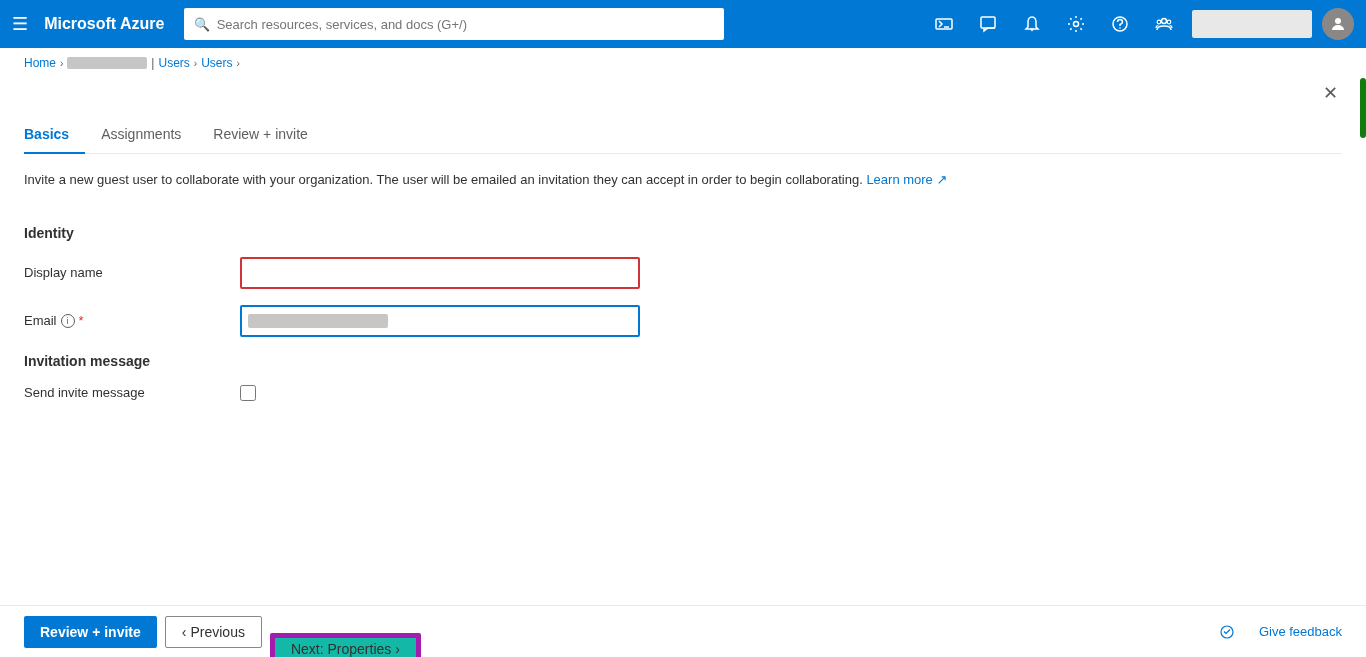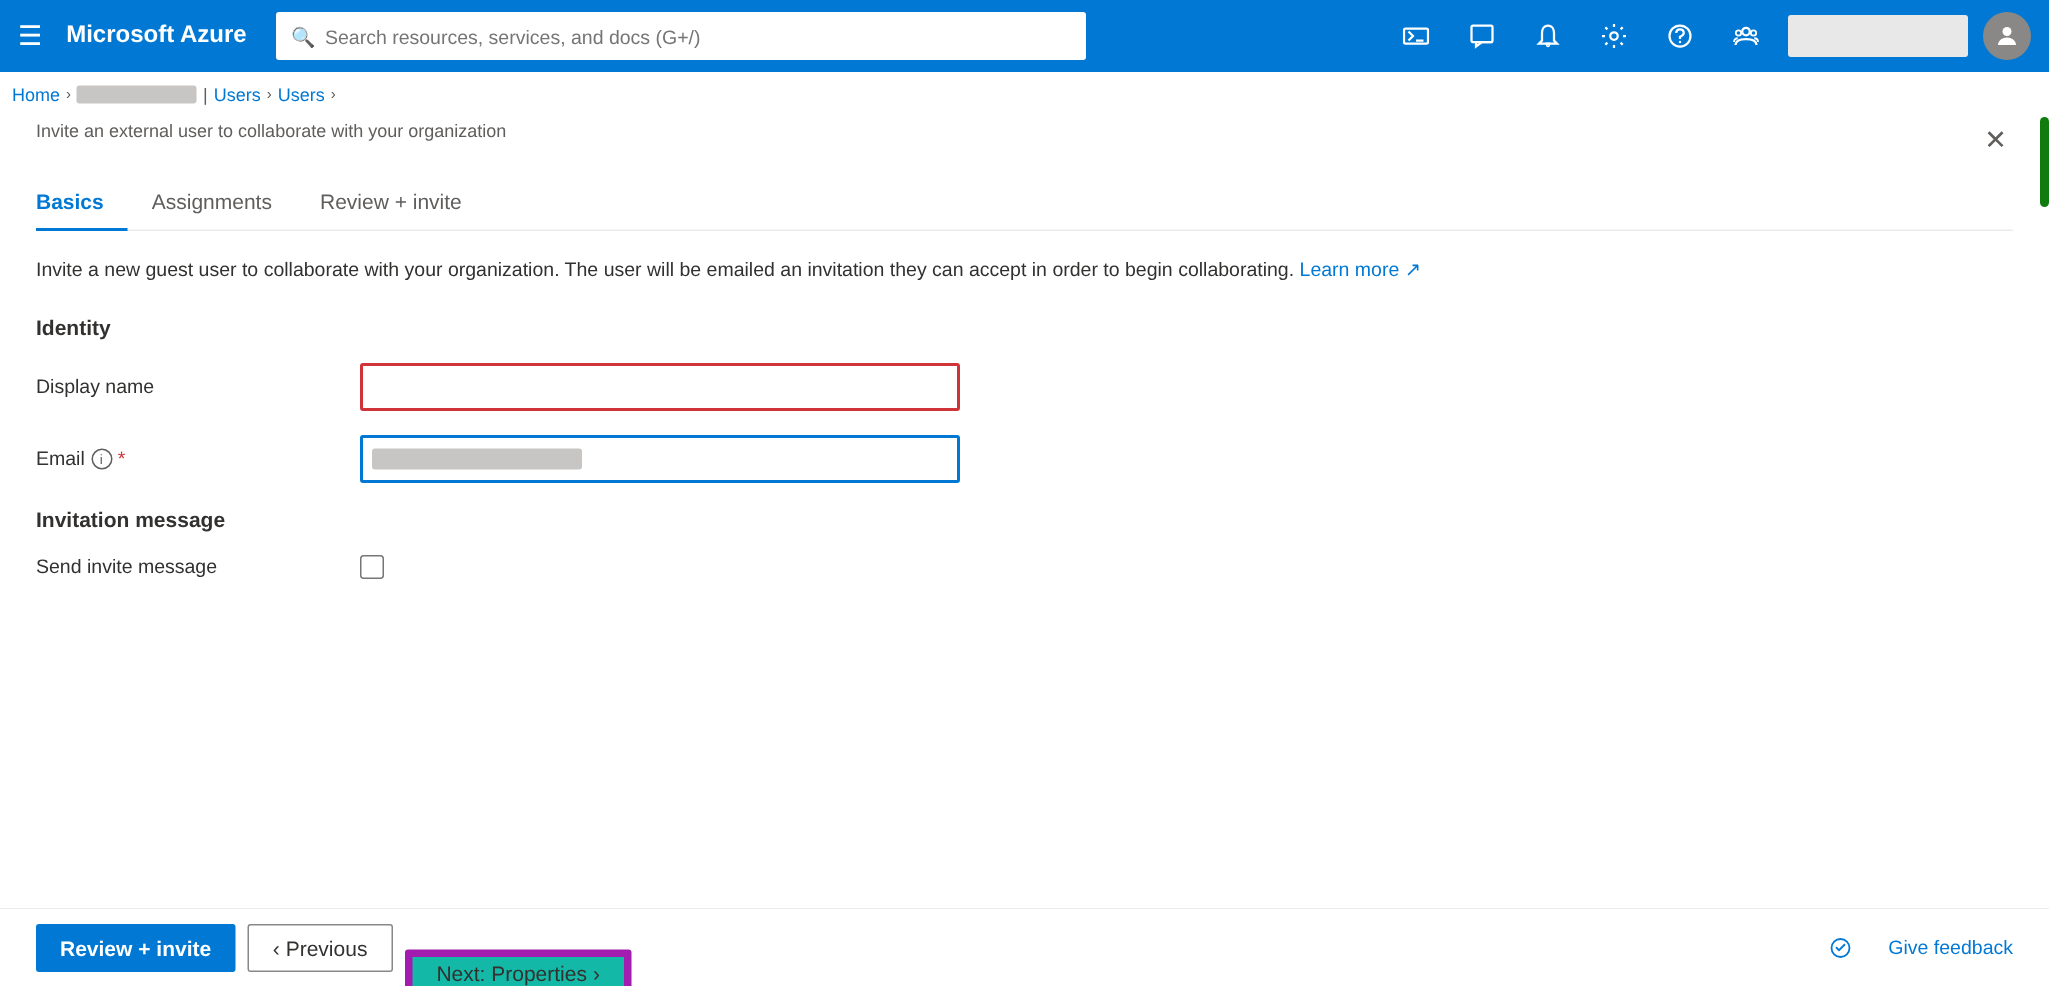--- a/index.html
+++ b/index.html
@@ -74,21 +74,21 @@
       align-items: center;
       justify-content: center;
       color: #fff;
       font-size: 14px;
       cursor: pointer;
       margin-left: 6px;
     }
 
     
     .breadcrumb {
-      padding: 8px 8px;
+      padding: 8px 24px;
       font-size: 12px;
       color: #0078d4;
       display: flex;
       align-items: center;
       gap: 4px;
     }
     .breadcrumb a { color: #0078d4; text-decoration: none; cursor: pointer; }
     .breadcrumb-sep { color: #605e5c; font-size: 10px; }
     .breadcrumb-redacted {
       background: #c8c6c4;
@@ -153,21 +153,21 @@
     .tab.active {
       color: #0078d4;
       border-bottom: 2px solid #0078d4;
       font-weight: 600;
     }
 
     
     .info-text {
       font-size: 13px;
       color: #323130;
-      margin-bottom: 20px;
+      margin-bottom: 35px;
       line-height: 1.5;
     }
     .info-text a { color: #0078d4; text-decoration: none; }
 
     
     .section-heading {
       font-size: 14px;
       font-weight: 600;
       color: #323130;
       margin-bottom: 16px;
@@ -398,21 +398,20 @@
   <a>Users</a>
   <span class="breadcrumb-sep">›</span>
   <a>Users</a>
   <span class="breadcrumb-sep">›</span>
 </div>
 
 <div class="page-container">
 
   <div class="page-header">
     <div>
-      <div class="page-subtitle">Invite an external user to collaborate with your organization</div>
     </div>
     <span class="close-btn">✕</span>
   </div>
 
   <div class="tabs">
     <div class="tab active">Basics</div>
     <div class="tab">Assignments</div>
     <div class="tab">Review + invite</div>
   </div>
 

